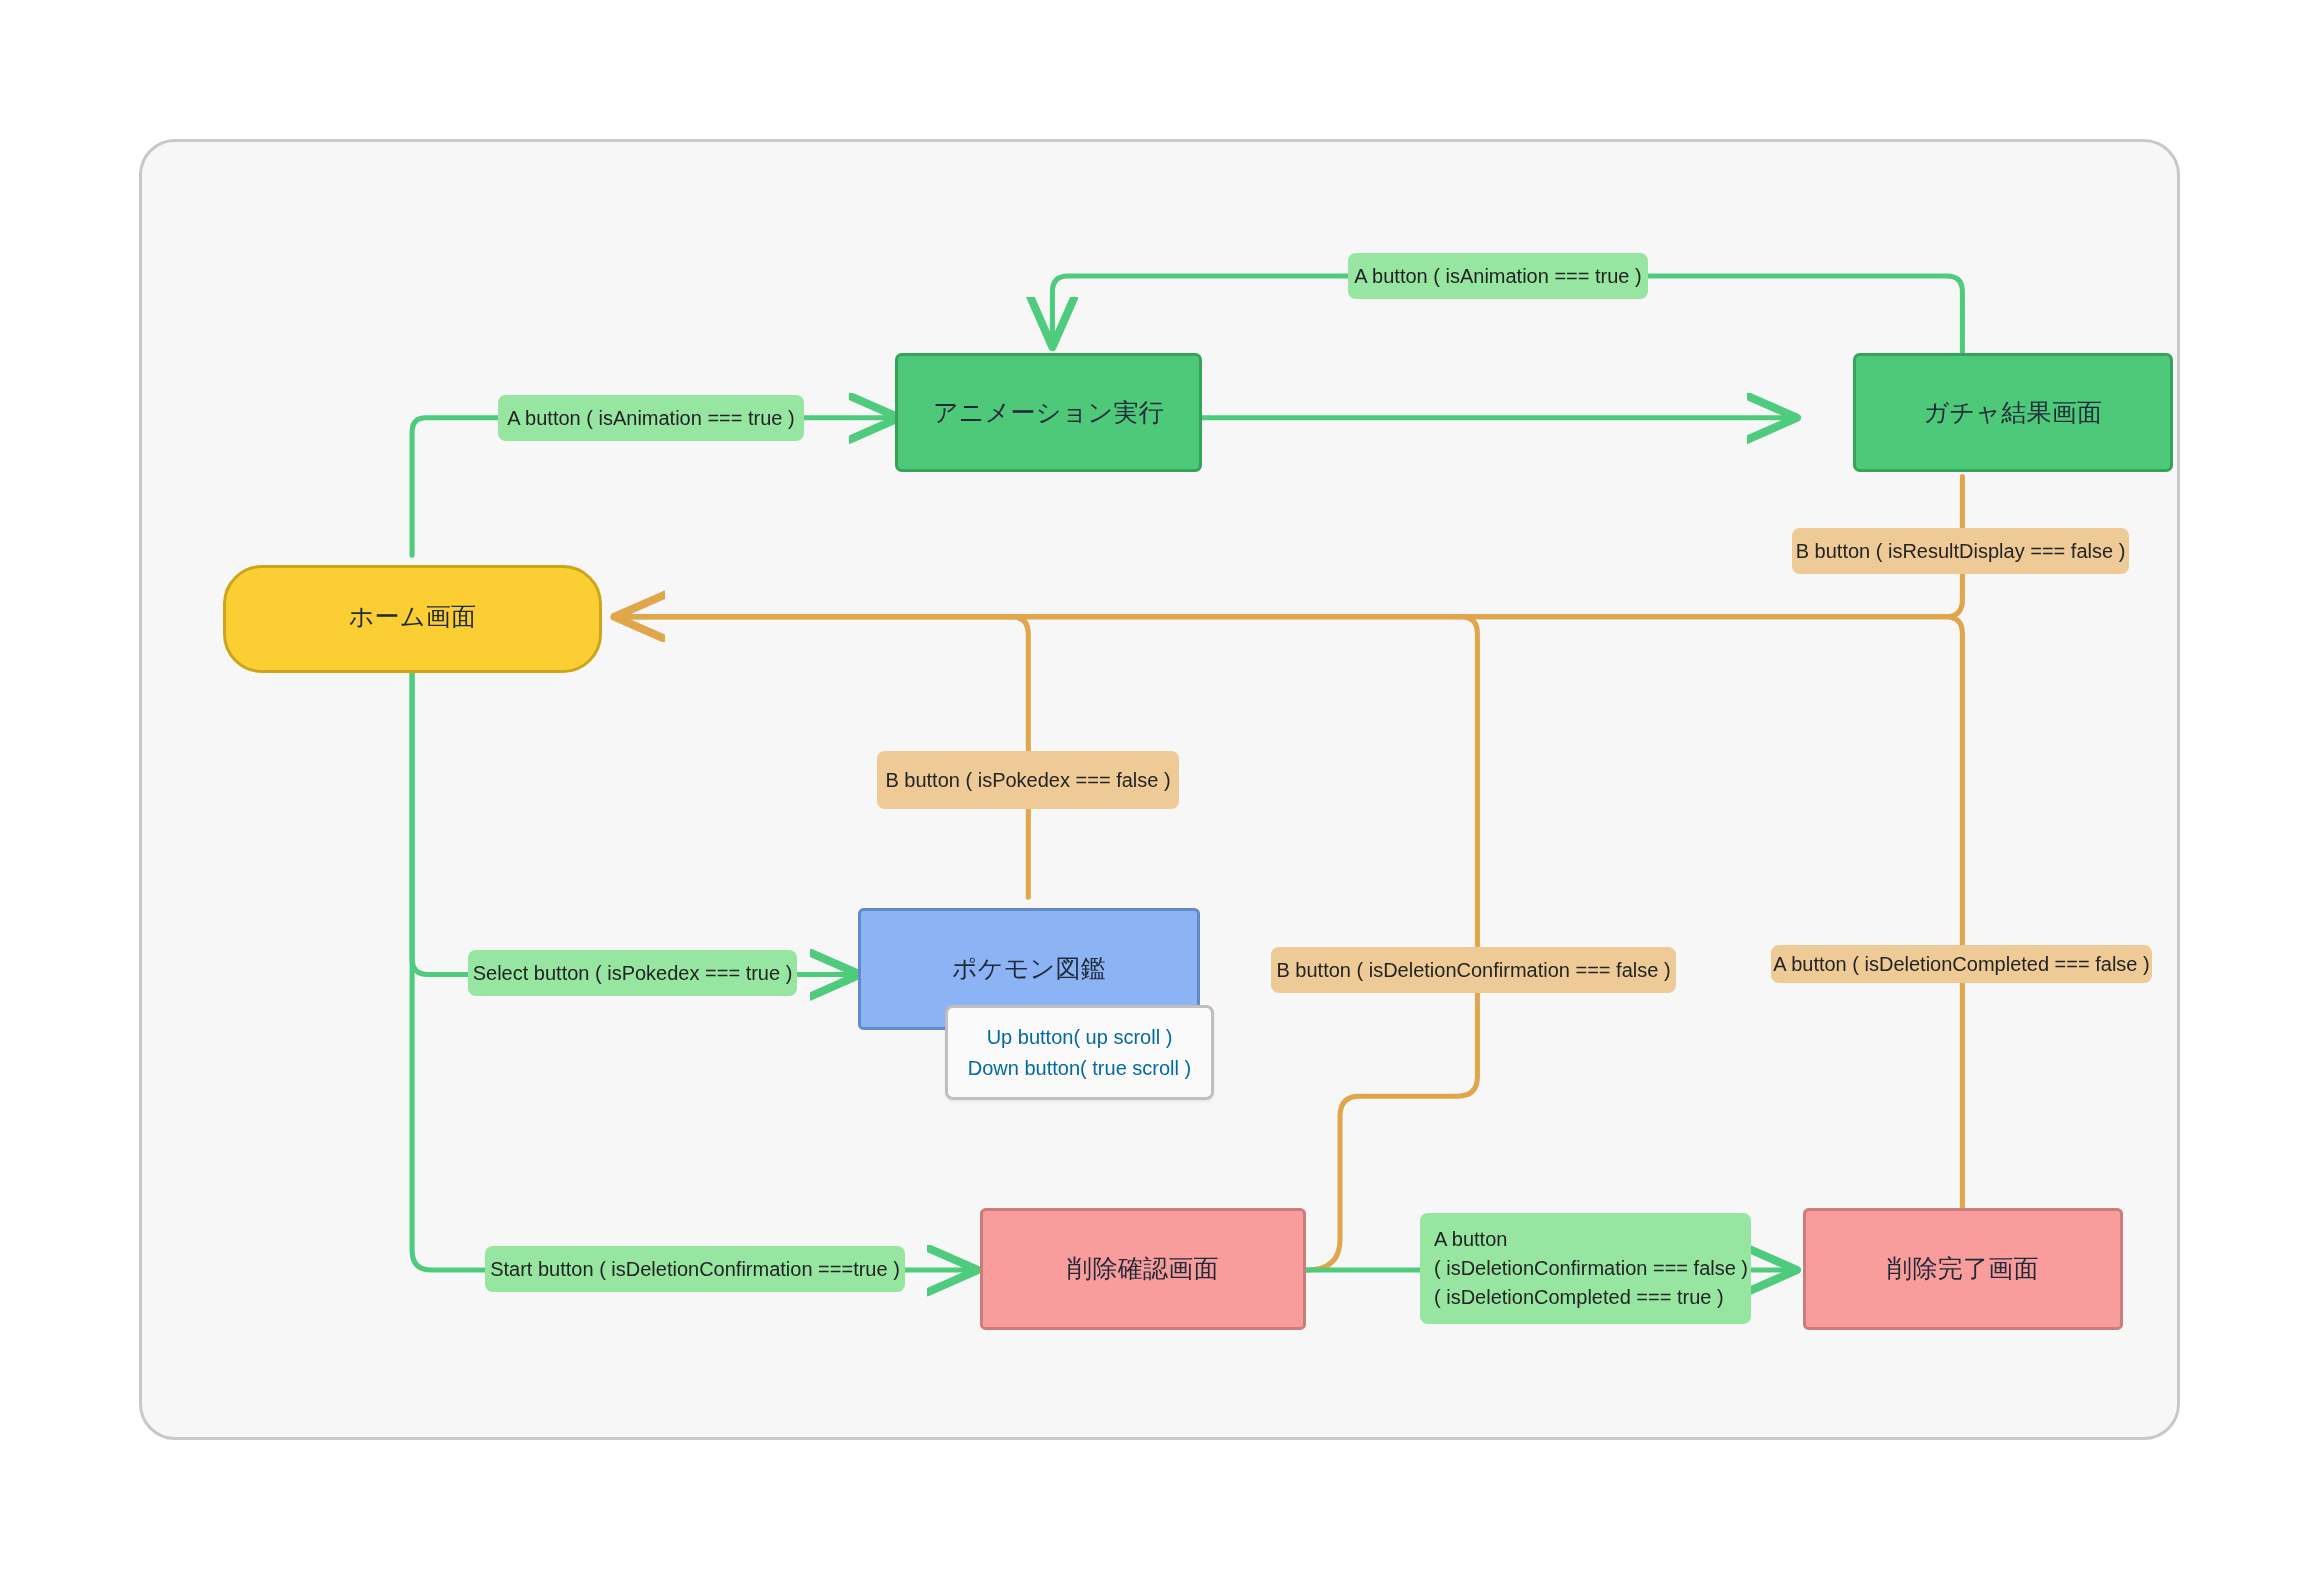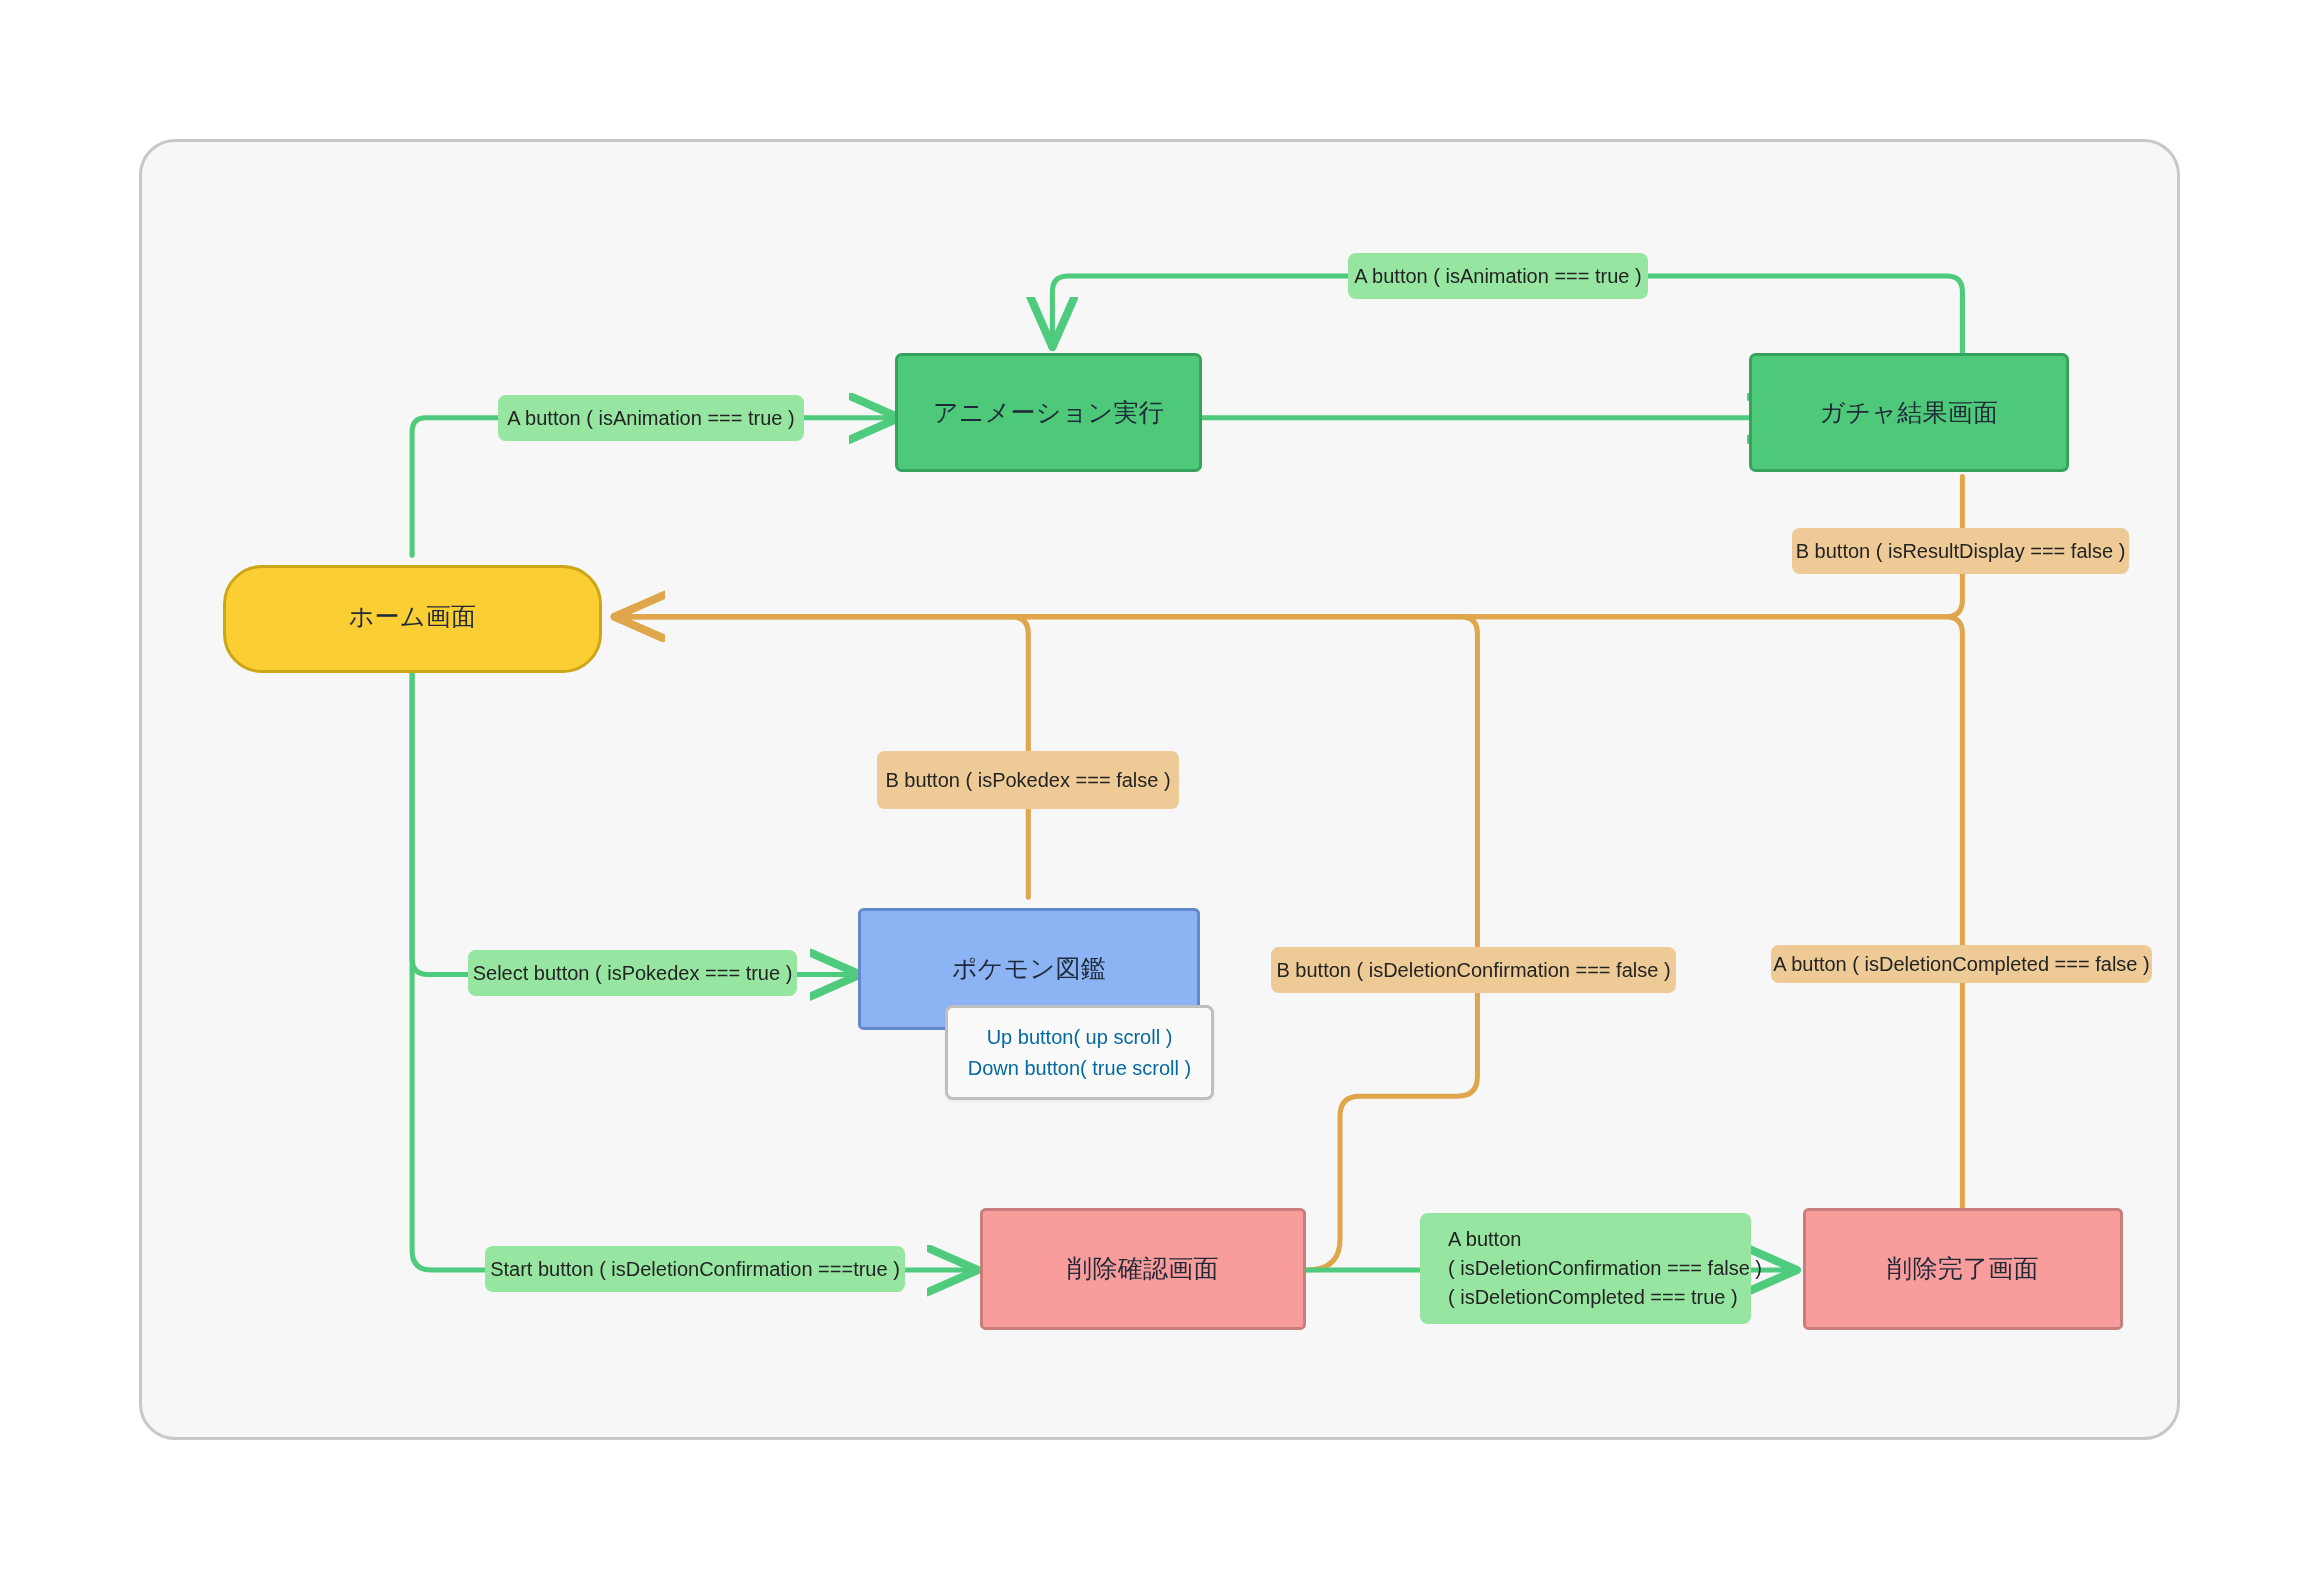--- a/index.html
+++ b/index.html
@@ -146,21 +146,21 @@
       <path stroke="#4ecb7c" d="M 735 1120 L 735 2230 Q 735 2265 770 2265 L 1735 2265" marker-end="url(#arrowGreen)"></path>
 
       <path stroke="#4ecb7c" d="M 2330 2265 L 3196 2265" marker-end="url(#arrowGreen)"></path>
     </g>
   </svg>
 
   <div class="node node-green" style="left:895px; top:353px; width:307px; height:119px;">
     <span>アニメーション実行</span>
   </div>
 
-  <div class="node node-green" style="left:1749px; top:353px; width:320px; height:119px;">
+  <div class="node node-green" style="left:1853px; top:353px; width:320px; height:119px;">
     <span>ガチャ結果画面</span>
   </div>
 
   <div class="node node-yellow" style="left:223px; top:565px; width:379px; height:108px;">
     <span>ホーム画面</span>
   </div>
 
   <div class="node node-blue" style="left:858px; top:908px; width:342px; height:122px;">
     <span>ポケモン図鑑</span>
   </div>
@@ -199,21 +199,21 @@
   </div>
 
   <div class="elabel lbl-orange center" style="left:1771px; top:945px; width:381px; height:38px;">
     <span>A button ( isDeletionCompleted === false )</span>
   </div>
 
   <div class="elabel lbl-green center" style="left:485px; top:1246px; width:420px; height:46px;">
     <span>Start button ( isDeletionConfirmation ===true )</span>
   </div>
 
-  <div class="elabel lbl-green left" style="left:1420px; top:1213px; width:331px; height:111px; padding-left:28px;">
+  <div class="elabel lbl-green left" style="left:1420px; top:1213px; width:331px; height:111px; padding-left:14px;">
     <span>A button
 ( isDeletionConfirmation === false )
 ( isDeletionCompleted === true )</span>
   </div>
 
   <div class="tooltip" style="left:945px; top:1005px; width:269px; height:95px;">
     <span>Up button( up scroll )</span>
     <span>Down button( true scroll )</span>
   </div>
 </div>

